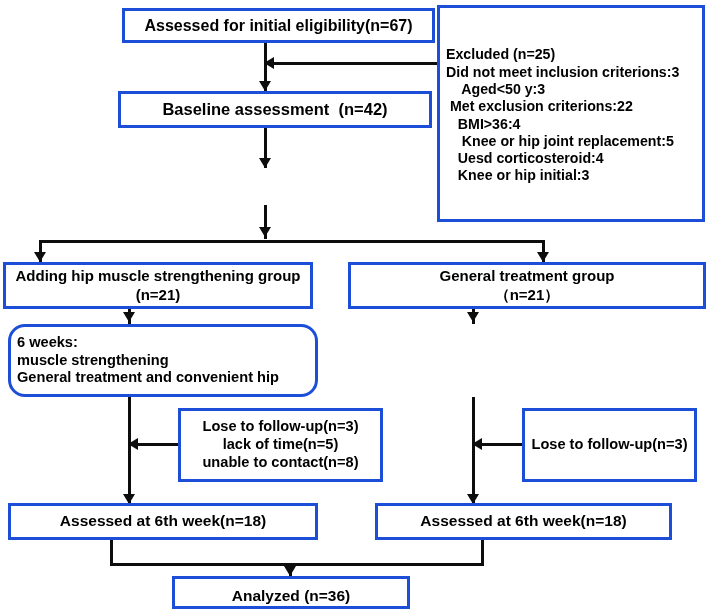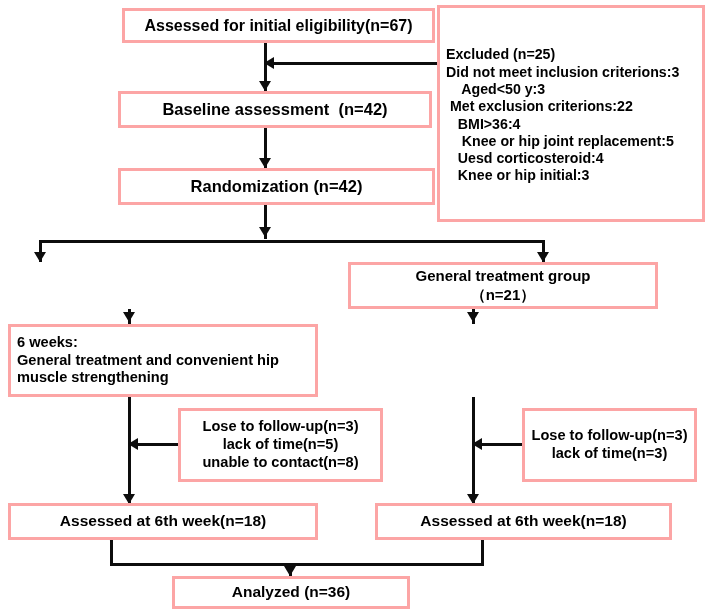--- a/index.html
+++ b/index.html
@@ -10,21 +10,21 @@
   #canvas {
     position: relative;
     width: 708px;
     height: 612px;
     background: #ffffff;
     font-family: "Liberation Sans", sans-serif;
     overflow: hidden;
   }
   .box {
     position: absolute;
-    border: 3px solid #fca5a5;
+    border: 3px solid #1d4ed8;
     background: #ffffff;
     box-sizing: border-box;
     display: flex;
     flex-direction: column;
     justify-content: center;
     color: #000000;
     font-weight: bold;
     line-height: 1.22;
     z-index: 3;
   }
@@ -88,61 +88,61 @@
   <div class="hline" style="left:272px; top:62px; width:165px;"></div>
   <div class="arrow-left" style="left:264px; top:57px;"></div>
 
   <div class="box center" style="left:118px; top:91px; width:314px; height:37px; font-size:16.5px;">
     <span class="line">Baseline assessment  (n=42)</span>
   </div>
 
   <div class="vline" style="left:264px; top:128px; height:40px;"></div>
   <div class="arrow-down" style="left:259px; top:158px;"></div>
 
-  <div class="box center" style="left:118px; top:168px; width:317px; height:37px; font-size:16.5px;">
-    <span class="line">Randomization (n=42)</span>
-  </div>
 
   <div class="vline" style="left:264px; top:205px; height:34px;"></div>
   <div class="arrow-down" style="left:259px; top:227px;"></div>
 
   <div class="hline" style="left:39px; top:240px; width:506px;"></div>
   <div class="vline" style="left:39px; top:240px; height:22px;"></div>
   <div class="arrow-down" style="left:34px; top:252px;"></div>
   <div class="vline" style="left:542px; top:240px; height:22px;"></div>
   <div class="arrow-down" style="left:537px; top:252px;"></div>
 
+  <div class="box center" style="left:3px; top:262px; width:310px; height:47px; font-size:15px;">
+    <span class="line">Adding hip muscle strengthening group</span>
+    <span class="line">(n=21)</span>
+  </div>
 
-  <div class="box center" style="left:348px; top:262px; width:310px; height:47px; font-size:15px;">
+  <div class="box center" style="left:348px; top:262px; width:358px; height:47px; font-size:15px;">
     <span class="line">General treatment group</span>
     <span class="line">（n=21）</span>
   </div>
 
   <div class="vline" style="left:128px; top:309px; height:15px;"></div>
   <div class="arrow-down" style="left:123px; top:312px;"></div>
 
   <div class="vline" style="left:472px; top:309px; height:15px;"></div>
   <div class="arrow-down" style="left:467px; top:312px;"></div>
 
-  <div class="box left" style="left:8px; top:324px; width:310px; height:73px; font-size:14.6px;">
+  <div class="box left" style="left:8px; top:324px; width:310px; height:73px; font-size:14.6px;border-radius:17px;">
     <span class="line">6 weeks:</span>
+    <span class="line">muscle strengthening</span>
     <span class="line">General treatment and convenient hip</span>
-    <span class="line">muscle strengthening</span>
   </div>
 
 
   <div class="box center" style="left:178px; top:408px; width:205px; height:74px; font-size:14.6px;">
     <span class="line">Lose to follow-up(n=3)</span>
     <span class="line">lack of time(n=5)</span>
     <span class="line">unable to contact(n=8)</span>
   </div>
 
   <div class="box center" style="left:522px; top:408px; width:175px; height:74px; font-size:14.6px;">
     <span class="line">Lose to follow-up(n=3)</span>
-    <span class="line">lack of time(n=3)</span>
   </div>
 
   <div class="vline" style="left:128px; top:397px; height:106px;"></div>
   <div class="arrow-down" style="left:123px; top:494px;"></div>
 
   <div class="hline" style="left:136px; top:443px; width:42px;"></div>
   <div class="arrow-left" style="left:128px; top:438px;"></div>
 
   <div class="vline" style="left:472px; top:397px; height:106px;"></div>
   <div class="arrow-down" style="left:467px; top:494px;"></div>
@@ -162,17 +162,17 @@
   <div class="arrow-down" style="left:105px; top:532px;"></div>
 
   <div class="vline" style="left:481px; top:540px; height:26px;"></div>
   <div class="arrow-down" style="left:476px; top:532px;"></div>
 
   <div class="hline" style="left:110px; top:563px; width:374px;"></div>
 
   <div class="vline" style="left:289px; top:563px; height:14px;"></div>
   <div class="arrow-down" style="left:284px; top:566px;"></div>
 
-  <div class="box center" style="left:172px; top:576px; width:238px; height:33px; font-size:15.5px;">
+  <div class="box center" style="left:172px; top:576px; width:238px; height:33px; font-size:15.5px;justify-content:flex-end;">
     <span class="line">Analyzed (n=36)</span>
   </div>
 
 </div>
 
 </body></html>

